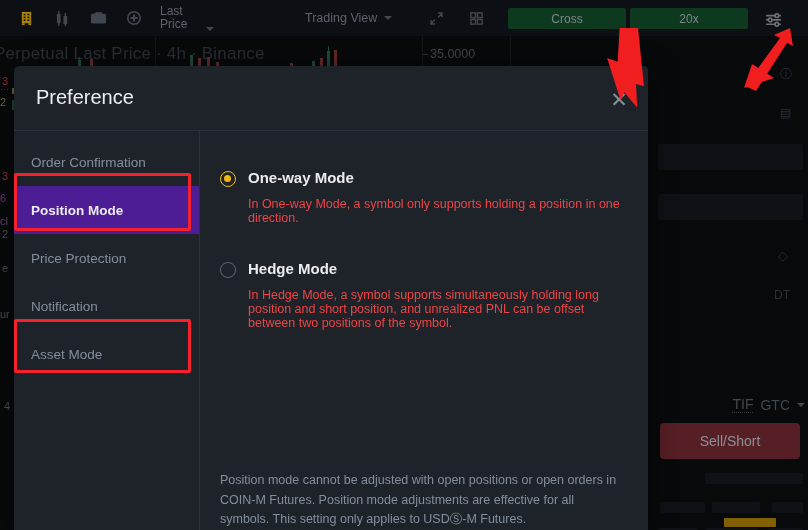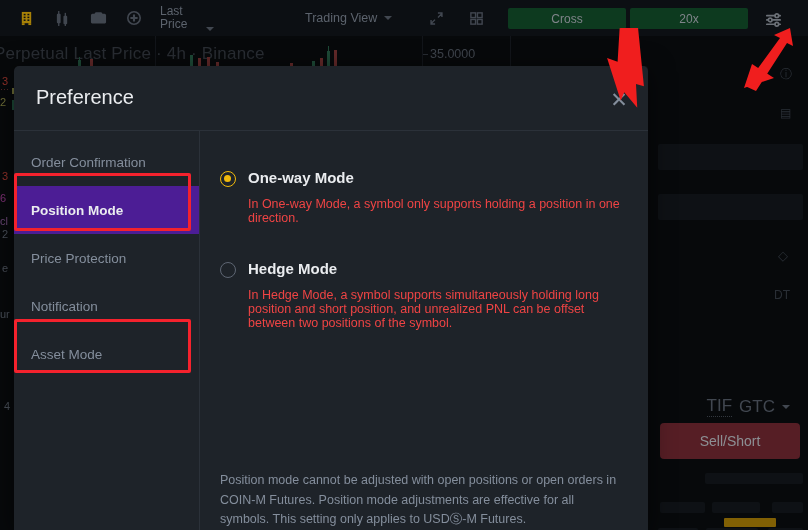--- a/index.html
+++ b/index.html
@@ -83,22 +83,22 @@
   .bg-menu-f10 { position:absolute; right:16px; font-size:12.5px; color:#5e6673; }
 
   
   .order-panel { position:absolute; left:650px; top:36px; width:158px; height:494px; background:#0b0e11; }
   .op-ico { position:absolute; color:#3c434d; font-size:12px; }
   .sell-btn {
     position:absolute; left:10px; top:387px; width:140px; height:36px;
     background:#7b2b36; color:#c9cdd3; border-radius:4px;
     display:flex; align-items:center; justify-content:center; font-size:14px;
   }
-  .tif-row { position:absolute; left:10px; top:360px; width:130px;
-     display:flex; justify-content:flex-end; align-items:center; gap:7px; font-size:17px; color:#5e6673;}
+  .tif-row { position:absolute; left:25px; top:360px; width:130px;
+     display:flex; justify-content:flex-end; align-items:center; gap:7px; font-size:14px; color:#5e6673;}
   .tif-lbl { border-bottom:1px dotted #4a515b; }
   .ghost { position:absolute; background:#15191f; border-radius:2px; }
   .yellow-btn { position:absolute; left:74px; bottom:3px; width:52px; height:9px; background:#b98a07; border-radius:1px; }
   .panel-div { position:absolute; left:650px; top:36px; width:1px; height:494px; background:#191d24; }
 
   
   .overlay { position:absolute; inset:0; background:rgba(0,0,0,.30); }
   .modal {
     position:absolute; left:14px; top:66px; width:634px; height:464px;
     background:#1e2329; border-radius:5px 5px 0 0; overflow:hidden;

